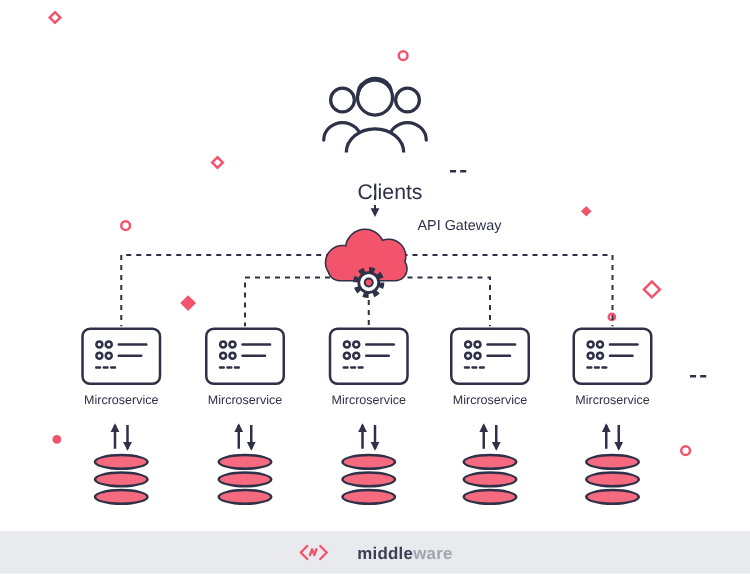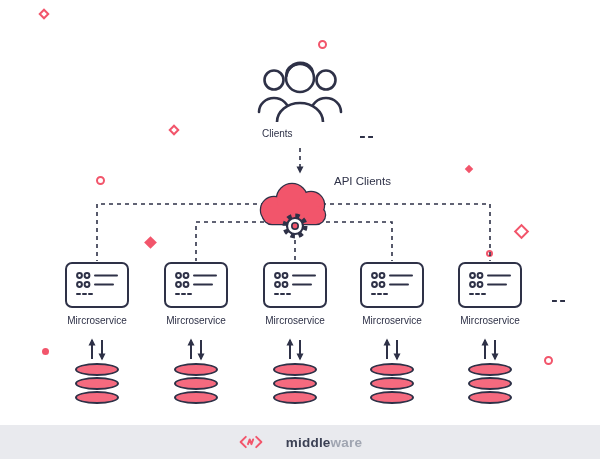--- a/index.html
+++ b/index.html
@@ -26,22 +26,22 @@
   .decor.circle-filled{width:7px;height:7px;background:var(--accent);border-radius:50%;}
   .decor.dash{width:13px;height:0;border-top:2px dashed var(--outline);}
 
   
   .overlay{position:absolute;left:0;top:0;pointer-events:none;}
   .conn{stroke:var(--outline);stroke-width:1.6;fill:none;stroke-dasharray:4 4;}
   .arr{stroke:var(--outline);stroke-width:2;fill:none;}
 
   
   .clients-icon{position:absolute;left:256px;top:52px;}
-  .clients-label{position:absolute;left:262px;top:128px;width:76px;text-align:left;
-    font-size:10px;color:var(--text);}
+  .clients-label{position:absolute;left:262px;top:144px;width:76px;text-align:right;
+    font-size:17px;color:var(--text);}
 
   
   .gateway-icon{position:absolute;left:253px;top:178px;}
   .gateway-label{position:absolute;left:334px;top:175px;font-size:11.5px;color:var(--text);}
 
   
   .service-col{position:absolute;top:262px;width:92px;display:flex;flex-direction:column;align-items:center;}
   .svc-box{width:64px;height:46px;border:2px solid var(--outline);border-radius:7px;background:#fff;
     display:flex;align-items:center;justify-content:center;}
   .svc-label{margin-top:7px;font-size:10px;color:var(--text);white-space:nowrap;}
@@ -136,21 +136,21 @@
     <g class="cloud-fill">
       <circle cx="21" cy="32" r="13"></circle>
         <circle cx="39" cy="21" r="15"></circle>
         <circle cx="58" cy="27" r="13"></circle>
       <rect x="10" y="28" width="62" height="18" rx="9"></rect>
     </g>
     <circle class="gear-teeth" cx="42" cy="48" r="10" stroke-width="5" stroke-dasharray="4.2 3.65"></circle>
     <circle class="gear-body" cx="42" cy="48" r="8"></circle>
     <circle class="gear-core" cx="42" cy="48" r="3.2"></circle>
   </svg>
-  <div class="gateway-label">API Clients</div>
+  <div class="gateway-label">API Gateway</div>
 
   <div class="service-col" style="left:51px;">
     <div class="svc-box">
       <svg width="44" height="28" viewBox="0 0 44 28">
         <circle class="boxicon" cx="4.5" cy="4.5" r="2.4"></circle>
           <circle class="boxicon" cx="12" cy="4.5" r="2.4"></circle>
           <path class="boxicon" d="M20,4.5 H42"></path>
         <circle class="boxicon" cx="4.5" cy="13.5" r="2.4"></circle>
           <circle class="boxicon" cx="12" cy="13.5" r="2.4"></circle>
           <path class="boxicon" d="M20,13.5 H38"></path>

